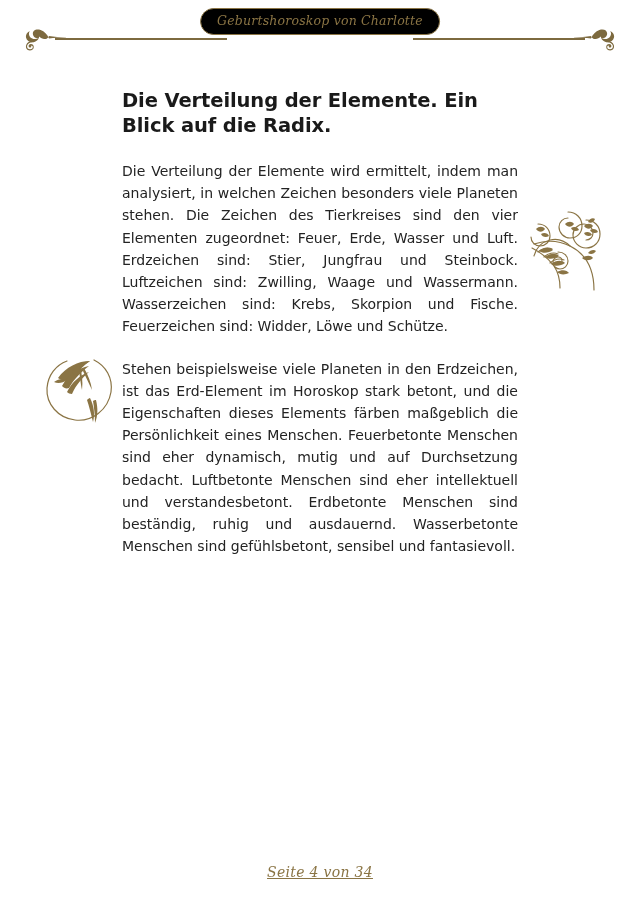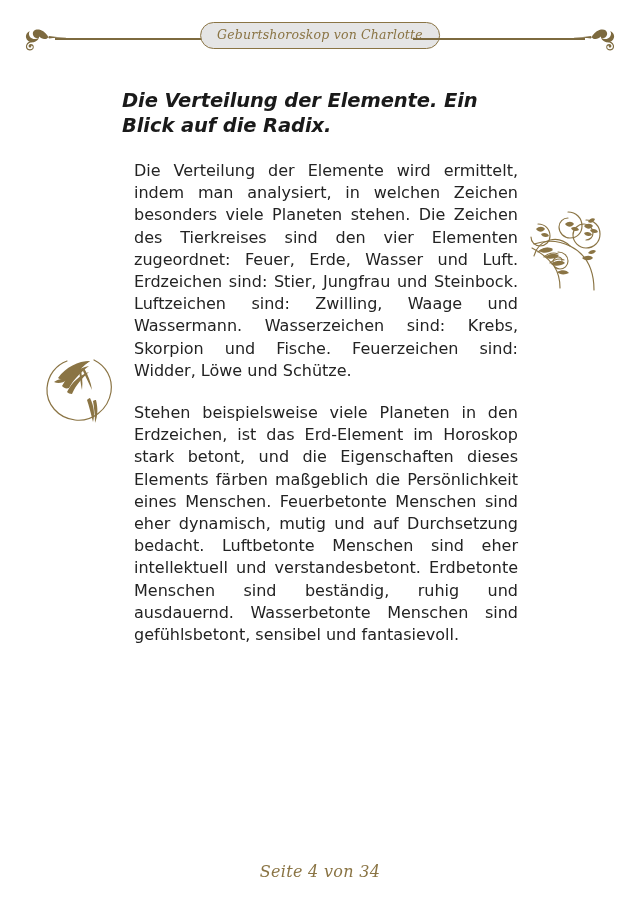--- a/index.html
+++ b/index.html
@@ -39,26 +39,26 @@
     top: 20px;
     width: 48px;
     height: 36px;
   }
   .header-flourish.left  { left: 20px; }
   .header-flourish.right { right: 20px; transform: scaleX(-1); }
 
   .header-title-box {
     position: absolute;
     left: 50%;
-    top: 22px;
+    top: 8px;
     transform: translateX(-50%);
     border: 1.4px solid #8a7444;
     border-radius: 18px;
     padding: 4px 16px 6px 16px;
-    background: #e5e5e5;
+    background: #000000;
     box-sizing: border-box;
     white-space: nowrap;
   }
   .header-title-text {
     font-family: "DejaVu Serif", "Liberation Serif", serif;
     font-style: italic;
     font-size: 12.5px;
     letter-spacing: 0.2px;
     color: #8a7444;
     line-height: 15px;
@@ -69,31 +69,30 @@
   .content {
     position: absolute;
     left: 122px;
     top: 88px;
     width: 396px;
   }
 
   .doc-heading {
     margin: 0 0 22px 0;
     font-family: "DejaVu Sans", "Liberation Sans", sans-serif;
-    font-style: italic;
     font-weight: bold;
     font-size: 19.5px;
     line-height: 25px;
     color: #1a1a1a;
     letter-spacing: -0.1px;
   }
 
   .body-paragraph {
-    margin: 0 0 20px 12px;
-    font-size: 16px;
+    margin: 0 0 20px 0;
+    font-size: 14px;
     line-height: 22.2px;
     color: #232323;
     text-align: justify;
     text-justify: inter-word;
     hyphens: manual;
   }
   .body-paragraph:last-child { margin-bottom: 0; }
 
   
   .ornament {
@@ -117,23 +116,24 @@
   .page-footer {
     position: absolute;
     left: 0;
     top: 862px;
     width: 640px;
     text-align: center;
   }
   .footer-text {
     font-family: "DejaVu Serif", "Liberation Serif", serif;
     font-style: italic;
-    font-size: 16px;
+    font-size: 14px;
     color: #8a7444;
     letter-spacing: 0.3px;
+    text-decoration: underline;
   }
 </style>
 </head>
 <body>
 
 <div class="page-header">
 
   <span class="header-flourish left">
     <svg viewBox="0 0 48 36" width="48" height="36" aria-hidden="true">
       <g fill="#7d6a3f" stroke="none">

